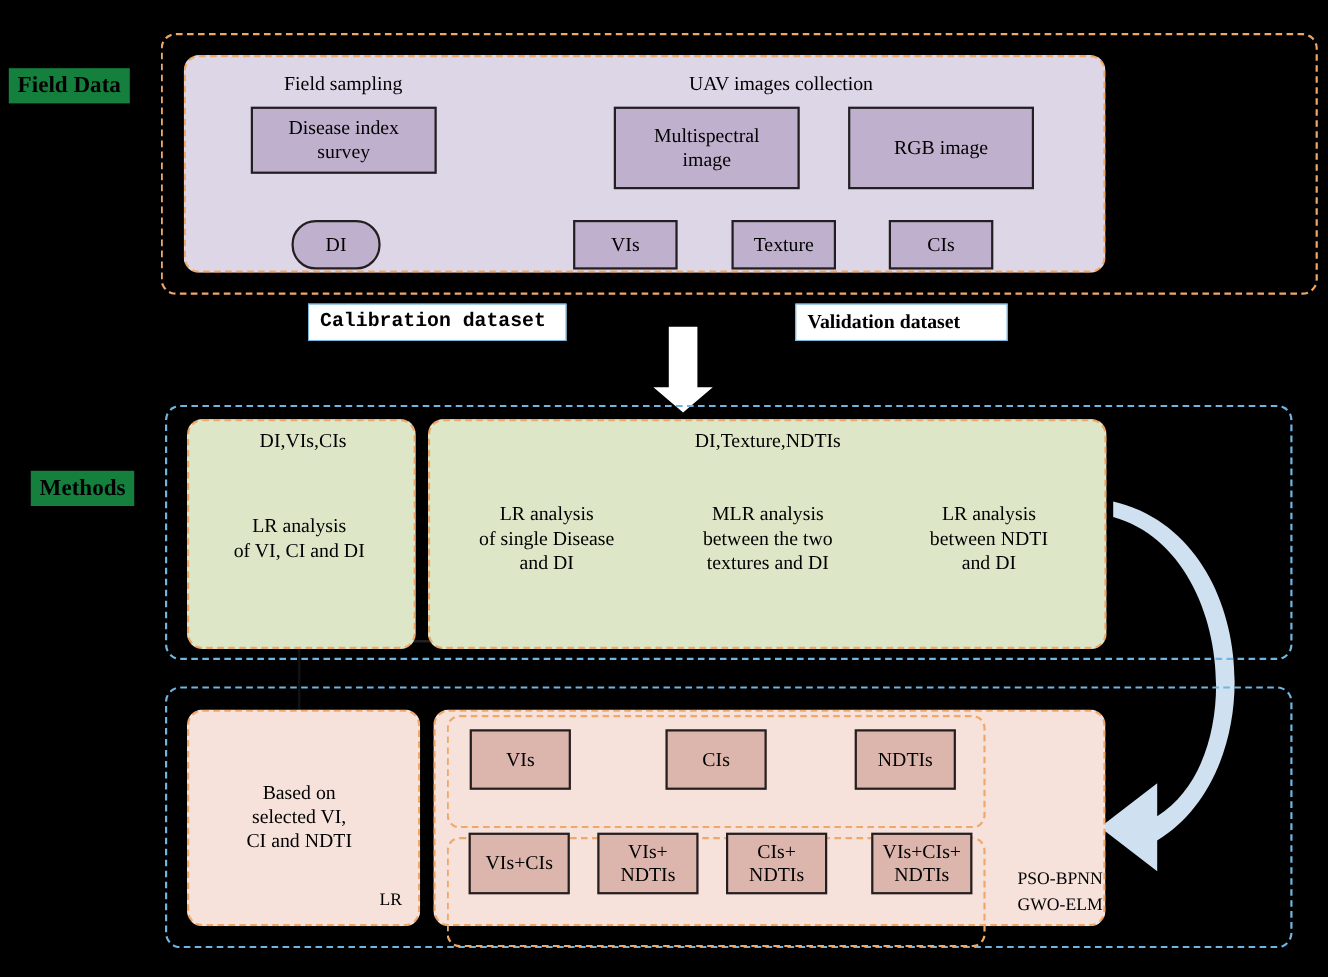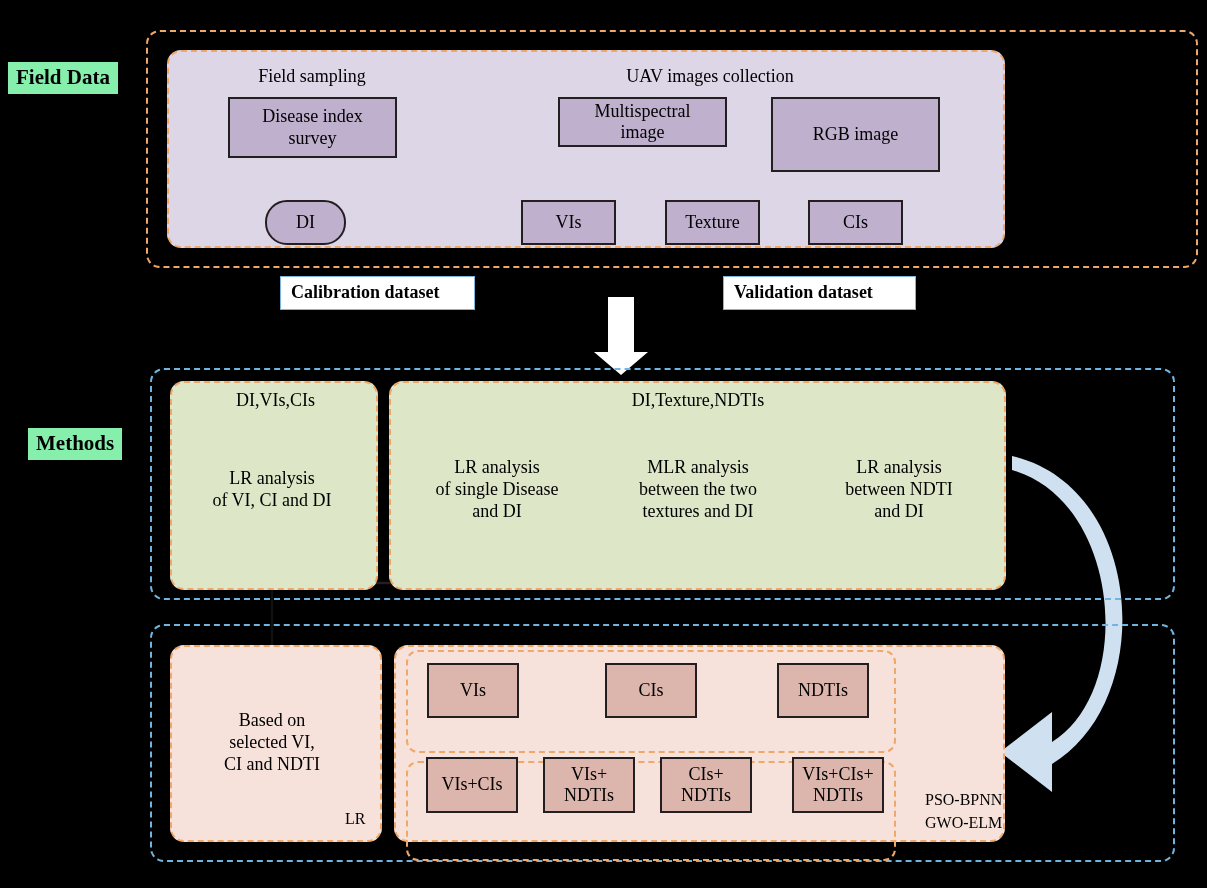--- a/index.html
+++ b/index.html
@@ -3,21 +3,21 @@
 <meta charset="utf-8">
 <style>
   html,body{margin:0;padding:0;background:#000;}
   body{width:1207px;height:888px;position:relative;overflow:hidden;
        font-family:"Liberation Serif","DejaVu Serif",serif;}
   .stage{position:absolute;left:0;top:0;width:1207px;height:888px;}
   svg.layer{position:absolute;left:0;top:0;width:1207px;height:888px;pointer-events:none;}
 
   
   .sect-label{
-    position:absolute;background:#86efac;color:#000;
+    position:absolute;background:#15803d;color:#000;
     font-weight:bold;font-size:21px;line-height:1;
     padding:5px 8px 6px 8px;white-space:nowrap;
     font-family:"Liberation Serif","DejaVu Serif",serif;
   }
 
   
   .frame{position:absolute;border-radius:14px;box-sizing:border-box;}
   .frame-orange{border:2.5px dashed #f0a868;}
   .frame-blue{border:2.5px dashed #6fb5e0;}
 
@@ -117,36 +117,36 @@
 
   <div class="box box-lav" style="left:228px;top:97px;width:169px;height:61px;">
     <div>
       <span>Disease index</span><br>
       <span>survey</span>
     </div>
   </div>
 
   <div class="box box-lav" style="left:265px;top:200px;width:81px;height:45px;border-radius:22px;">DI</div>
 
-  <div class="box box-lav" style="left:558px;top:97px;width:169px;height:50px;">
+  <div class="box box-lav" style="left:558px;top:97px;width:169px;height:75px;">
     <div>
       <span>Multispectral</span><br>
       <span>image</span>
     </div>
   </div>
 
   <div class="box box-lav" style="left:521px;top:200px;width:95px;height:45px;">VIs</div>
 
   <div class="box box-lav" style="left:665px;top:200px;width:95px;height:45px;">Texture</div>
 
   <div class="box box-lav" style="left:771px;top:97px;width:169px;height:75px;">RGB image</div>
 
   <div class="box box-lav" style="left:808px;top:200px;width:95px;height:45px;">CIs</div>
 
-  <div class="tag" style="left:280px;top:276px;width:195px;height:34px;">Calibration dataset</div>
+  <div class="tag" style="left:280px;top:276px;width:235px;height:34px;font-family:Liberation Mono, monospace;">Calibration dataset</div>
   <div class="tag" style="left:723px;top:276px;width:193px;height:34px;">Validation dataset</div>
 
   <div class="sect-label" style="left:28px;top:428px;">Methods</div>
 
   <div class="frame frame-blue" style="left:150px;top:368px;width:1025px;height:232px;"></div>
 
   <div class="panel panel-green" style="left:170px;top:381px;width:208px;height:209px;"></div>
   <div class="panel panel-green" style="left:389px;top:381px;width:617px;height:209px;"></div>
 
   <div class="cap" style="left:203px;top:390px;width:145px;">DI,VIs,CIs</div>

